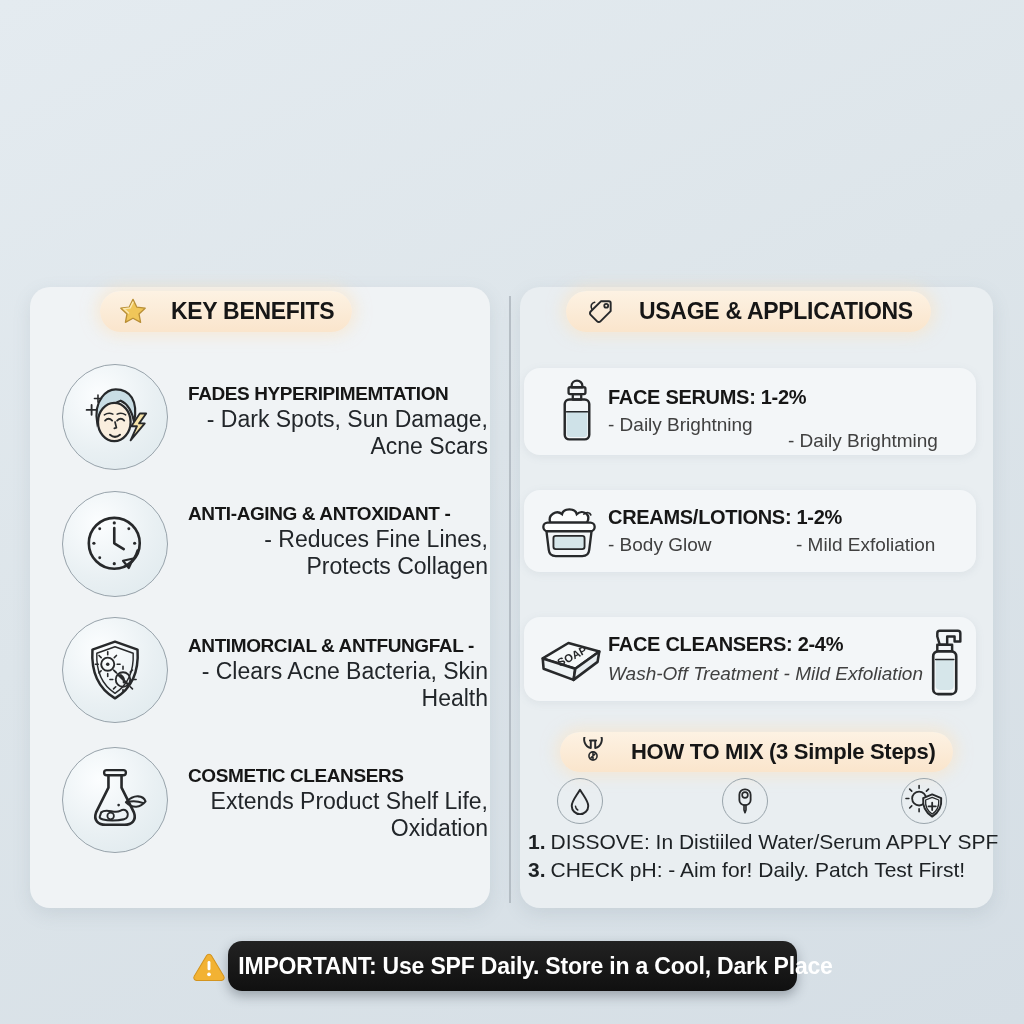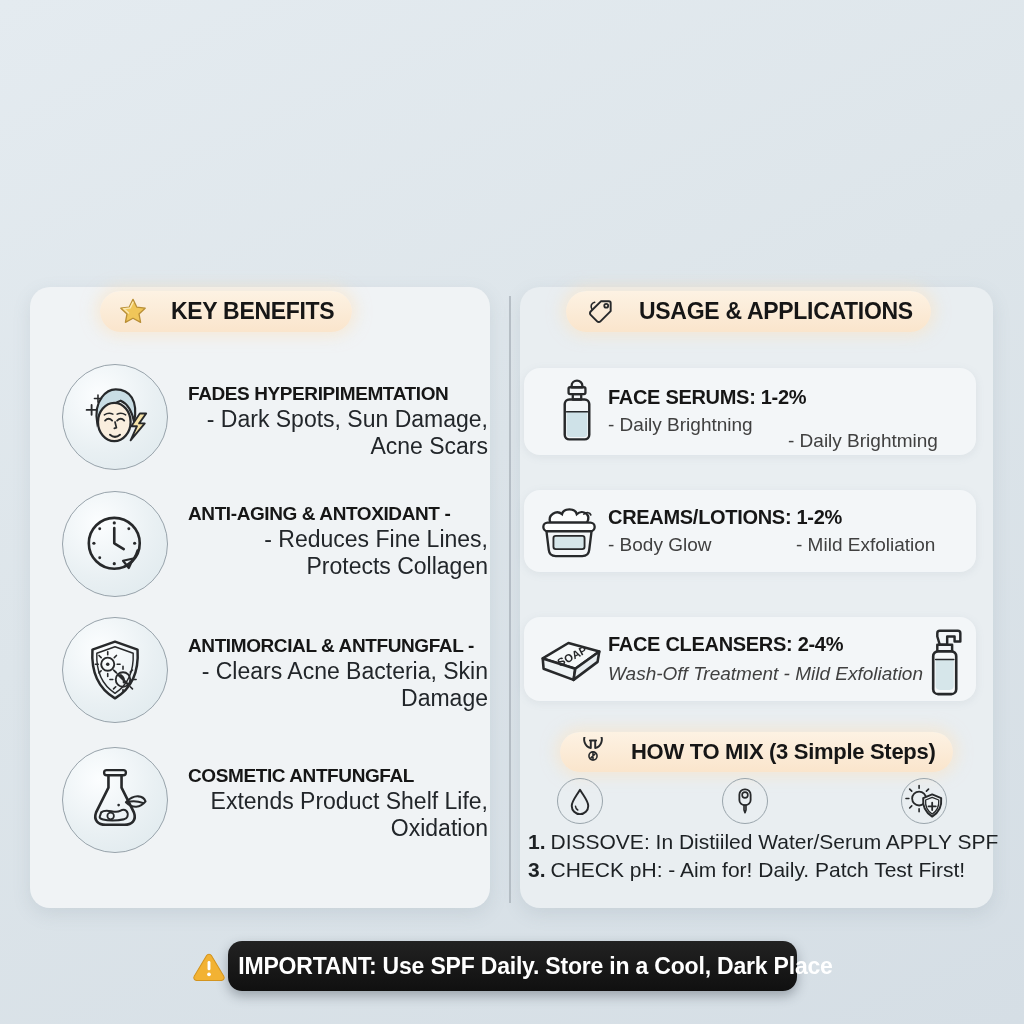--- a/index.html
+++ b/index.html
@@ -147,37 +147,37 @@
         <g class="ink" stroke-width="2.2">
           <path d="M66 54 v-4 M66 82 v4 M52 68 h-4 M80 68 h4 M56 58 l-3 -3 M76 58 l3 -3 M56 78 l-3 3 M76 78 l3 3"></path>
         </g>
         <path class="ink" stroke-width="3" d="M59 61 l14 14 M63 62 c3 2 5 6 4 10"></path>
       </svg>
     </span>
   </div>
   <div class="benefit-text" style="top:633px;">
     <div class="benefit-title">ANTIMORCIAL &amp; ANTFUNGFAL -</div>
     <div class="benefit-line">- Clears Acne Bacteria, Skin</div>
-    <div class="benefit-line indent">Damage</div>
+    <div class="benefit-line indent">Health</div>
   </div>
 
   <div class="benefit-circle" style="top:747px;">
     <span>
       <svg width="80" height="80" viewBox="0 0 110 110">
         <rect x="40" y="14" width="30" height="7" rx="3.5" class="ink" stroke-width="3.2"></rect>
         <path class="ink" stroke-width="3.6" d="M46 21 v17 L29 72 c-4 11 3 17 13 17 h26 c10 0 17 -6 13 -17 L64 38 v-17"></path>
         <path class="ink" stroke-width="2.8" d="M36 72 c8 -7 18 3 26 -2 c7 -4 12 1 10 8 c-2 7 -40 7 -38 0 z"></path>
         <circle cx="49" cy="77" r="4.5" class="ink" stroke-width="2.4"></circle>
         <circle cx="60" cy="62" r="1.8" fill="#27292b"></circle>
         <path class="ink" stroke-width="2.8" d="M70 58 c12 -12 24 -9 27 -1 c-7 9 -18 10 -27 1 z M70 58 c8 -2 16 -2 23 1"></path>
       </svg>
     </span>
   </div>
   <div class="benefit-text" style="top:763px;">
-    <div class="benefit-title">COSMETIC ANTFUNGFAL</div>
+    <div class="benefit-title">COSMETIC CLEANSERS</div>
     <div class="benefit-line">Extends Product Shelf Life,</div>
     <div class="benefit-line">Oxidation</div>
   </div>
 
   <div class="pill" style="left:566px;top:291px;">
     <span>
       <svg width="32" height="32" viewBox="0 0 36 36">
         <path class="ink" stroke-width="2.2" d="M19 6 h9 a2 2 0 0 1 2 2 v9 L18.5 28.5 a2.6 2.6 0 0 1 -3.7 0 L7.5 21.2 a2.6 2.6 0 0 1 0 -3.7 Z"></path>
         <circle cx="25" cy="11" r="2.2" class="ink" stroke-width="2"></circle>
         <path class="ink" stroke-width="1.8" d="M12 7 c-4 1 -5 5 -3 8"></path>

